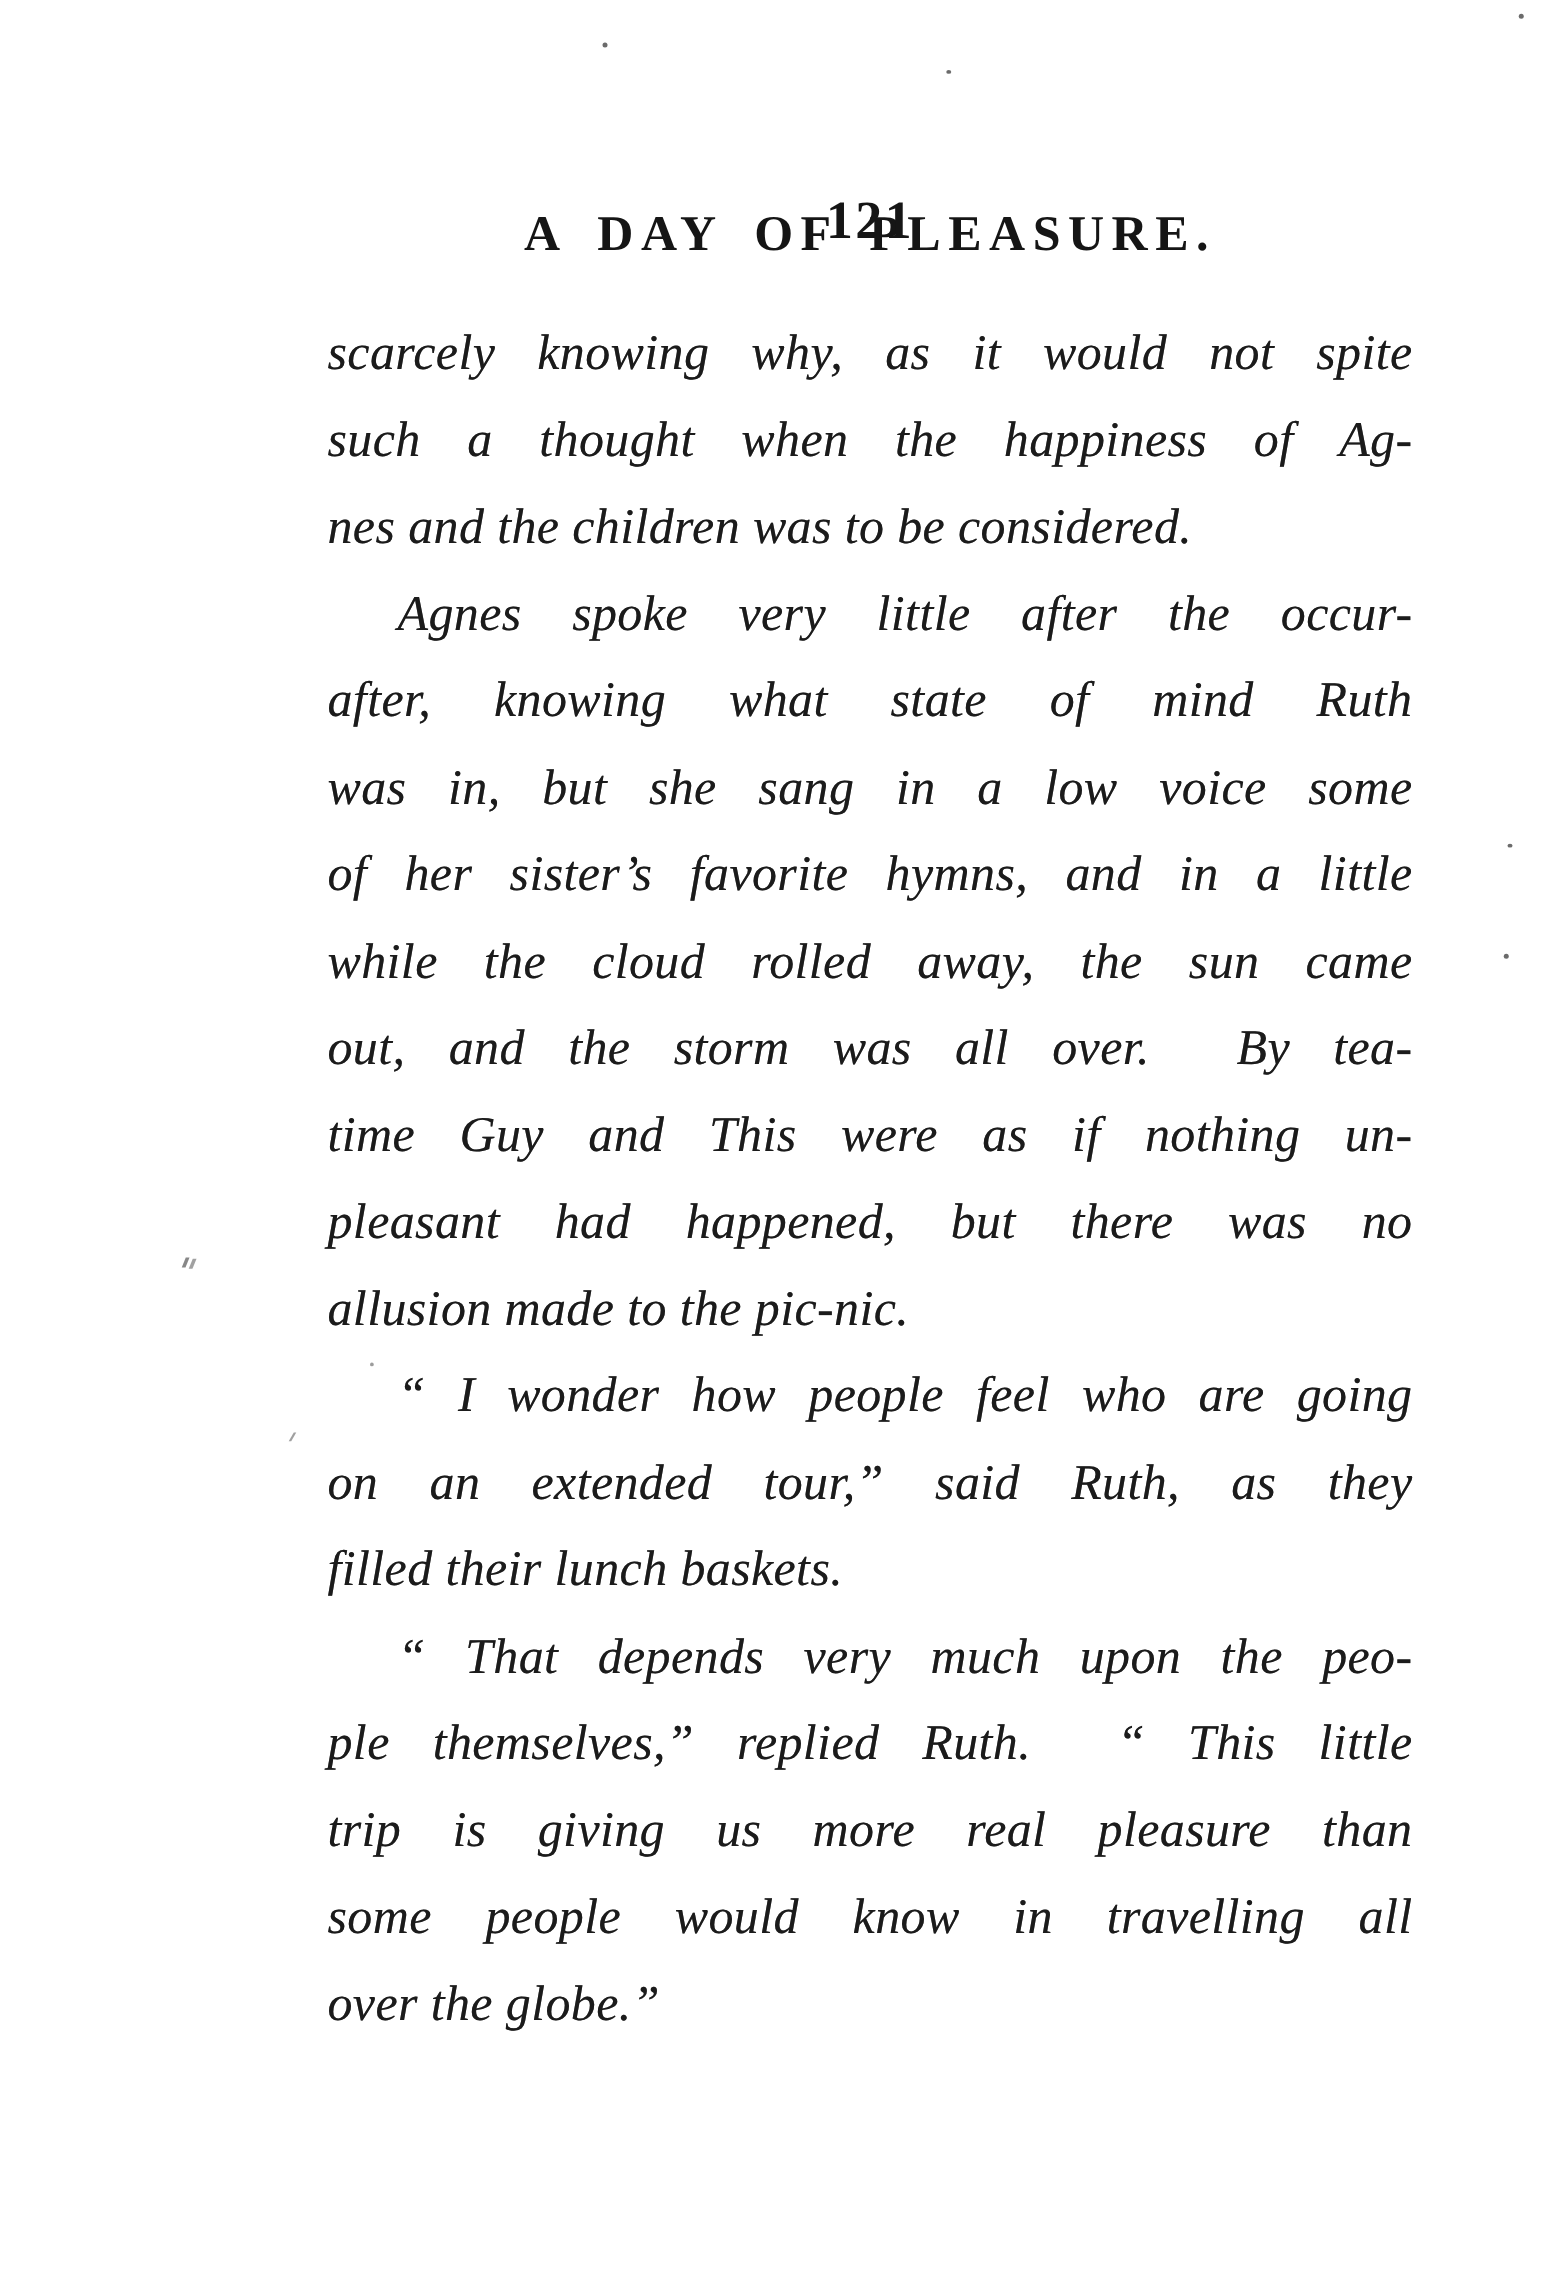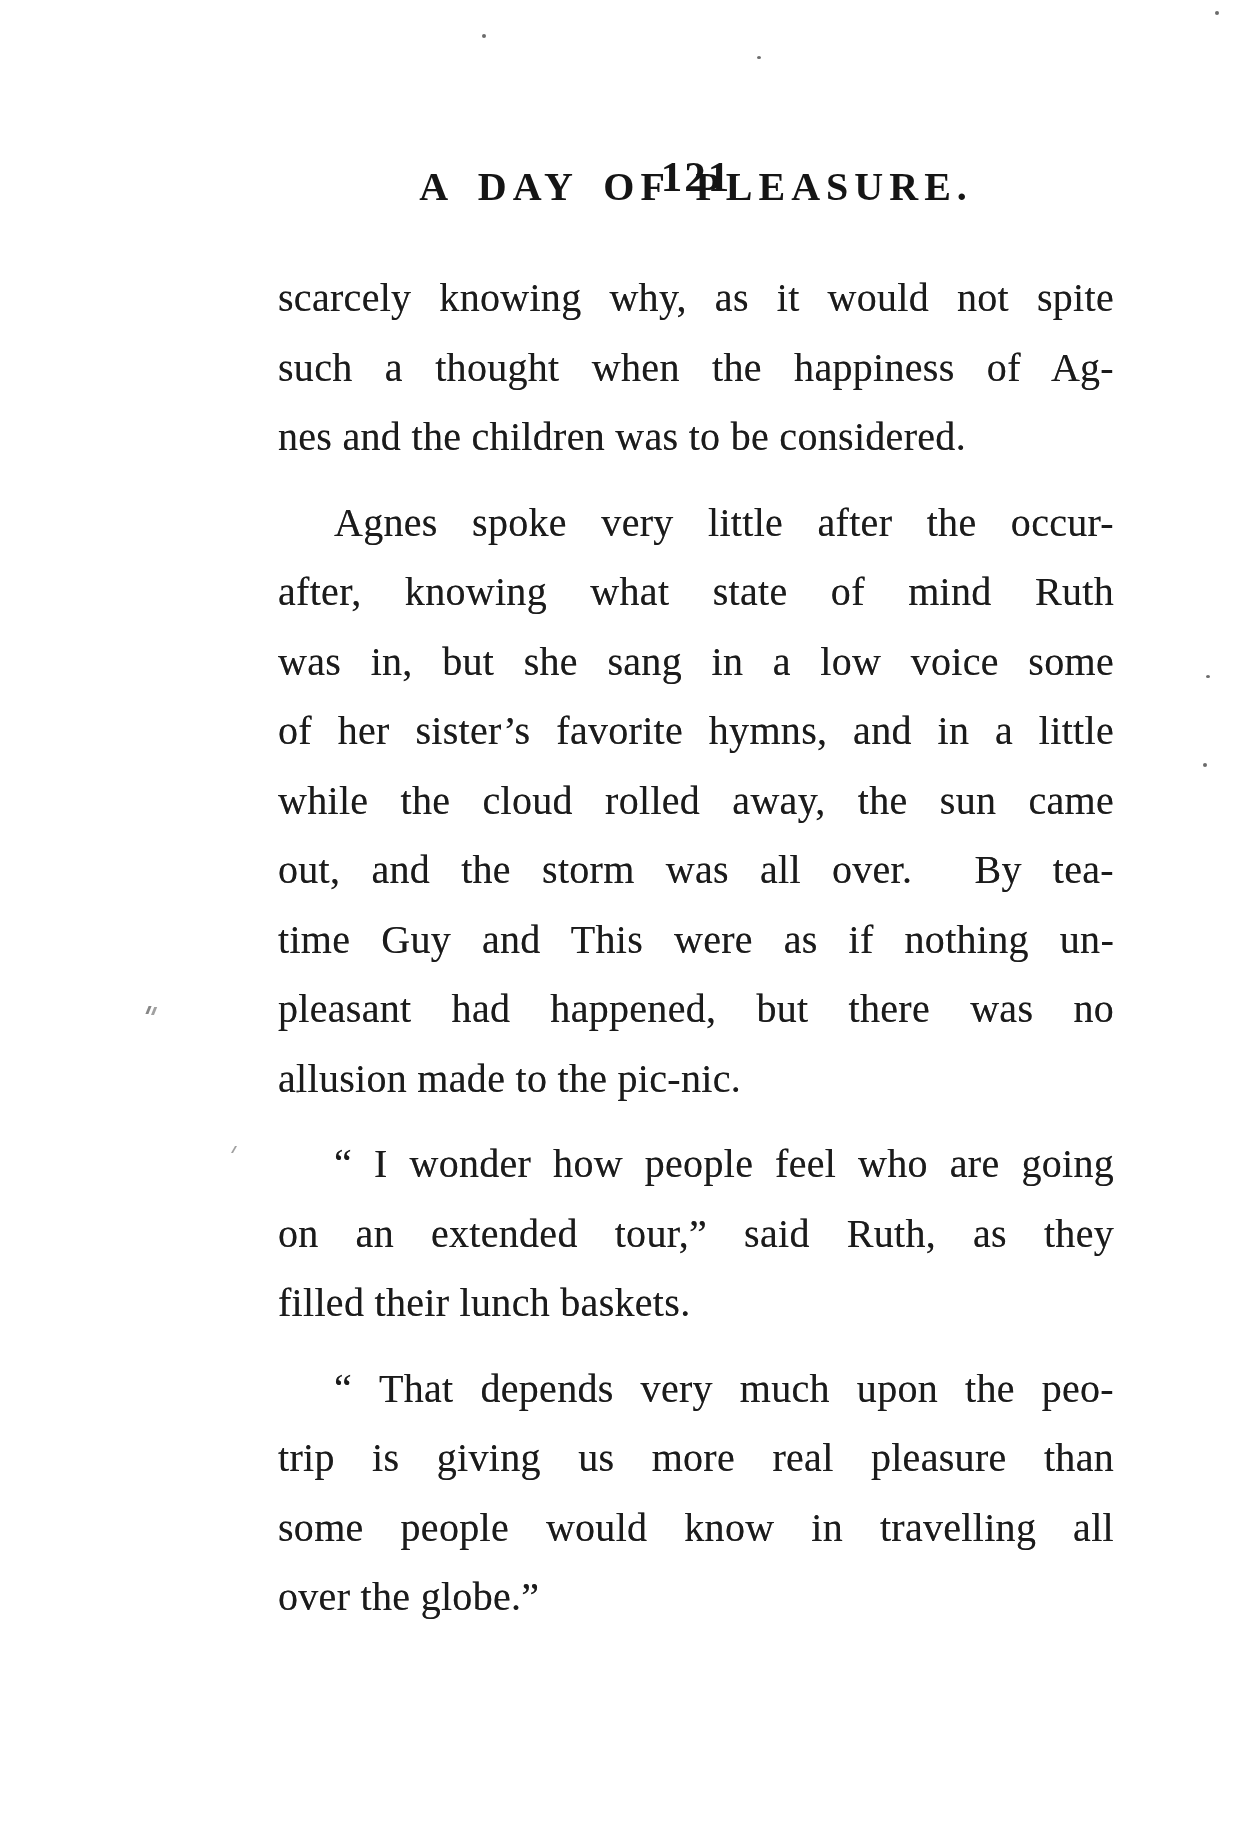--- a/index.html
+++ b/index.html
@@ -44,21 +44,21 @@
     position: absolute;
     top: 247px;
     left: 262px;
     width: 868px;
     font-size: 40px;
     line-height: 69.5px;
     letter-spacing: 0.3px;
     color: #1b1b1b;
     text-shadow: 0 0 0.5px rgba(0,0,0,0.55);
   }
-  .paragraph { margin: 16px; padding: 0; }
+  .paragraph { margin: 0; padding: 0; font-style: italic; }
   .line {
     text-align: justify;
     text-align-last: justify;
   }
   .line.last { text-align-last: left; }
   .line.indent { text-indent: 56px; }
 
   
   .speck {
     position: absolute;
@@ -120,20 +120,21 @@
         <div class="line">pleasant had happened, but there was no</div>
         <div class="line last">allusion made to the pic-nic.</div>
       </div>
       <div class="paragraph">
         <div class="line indent">“&nbsp;I wonder how people feel who are going</div>
         <div class="line">on an extended tour,” said Ruth, as they</div>
         <div class="line last">filled their lunch baskets.</div>
       </div>
       <div class="paragraph">
         <div class="line indent">“&nbsp;That depends very much upon the peo-</div>
+        <div class="line">ple themselves,” replied Ruth.&nbsp; “&nbsp;This little</div>
         <div class="line">trip is giving us more real pleasure than</div>
         <div class="line">some people would know in travelling all</div>
         <div class="line last">over the globe.”</div>
       </div>
     </div>
 
   <div class="speck s1"></div>
   <div class="speck s2"></div>
   <div class="speck s3"></div>
   <div class="speck s4"></div>

